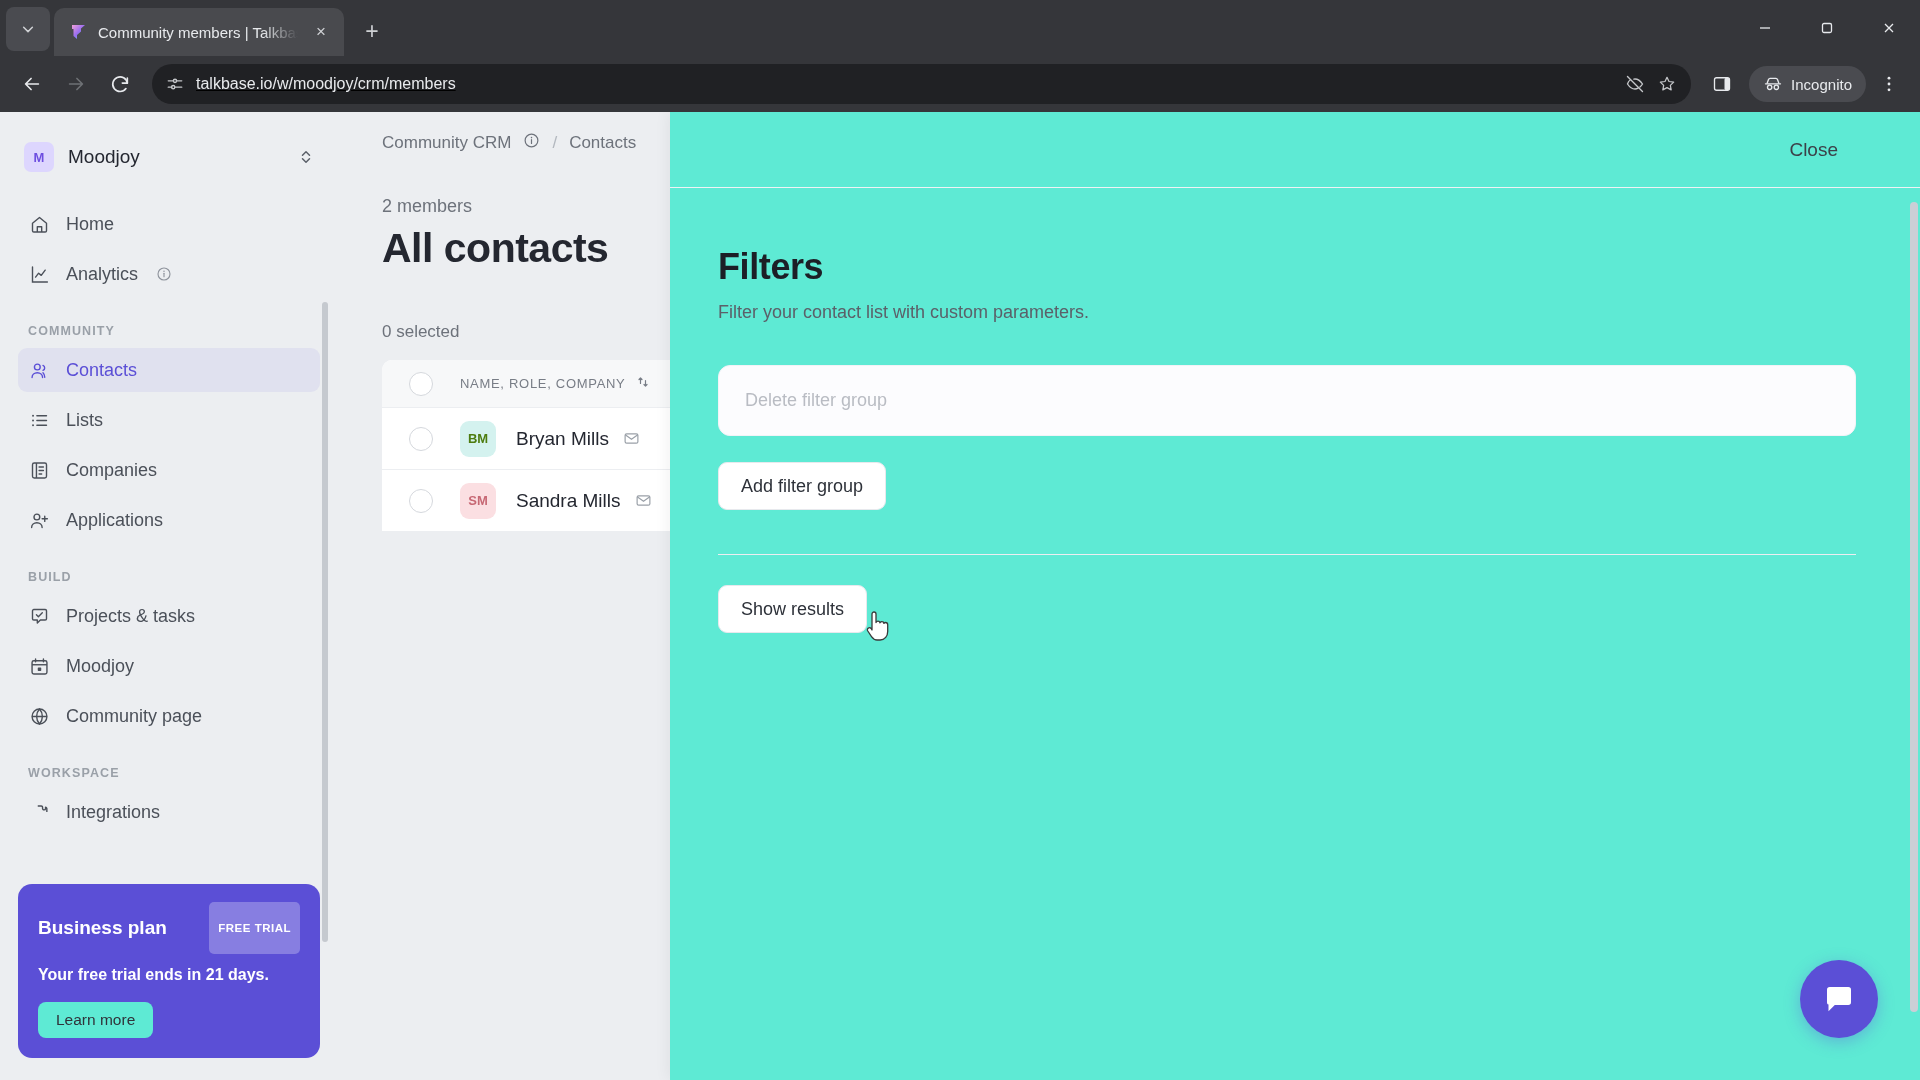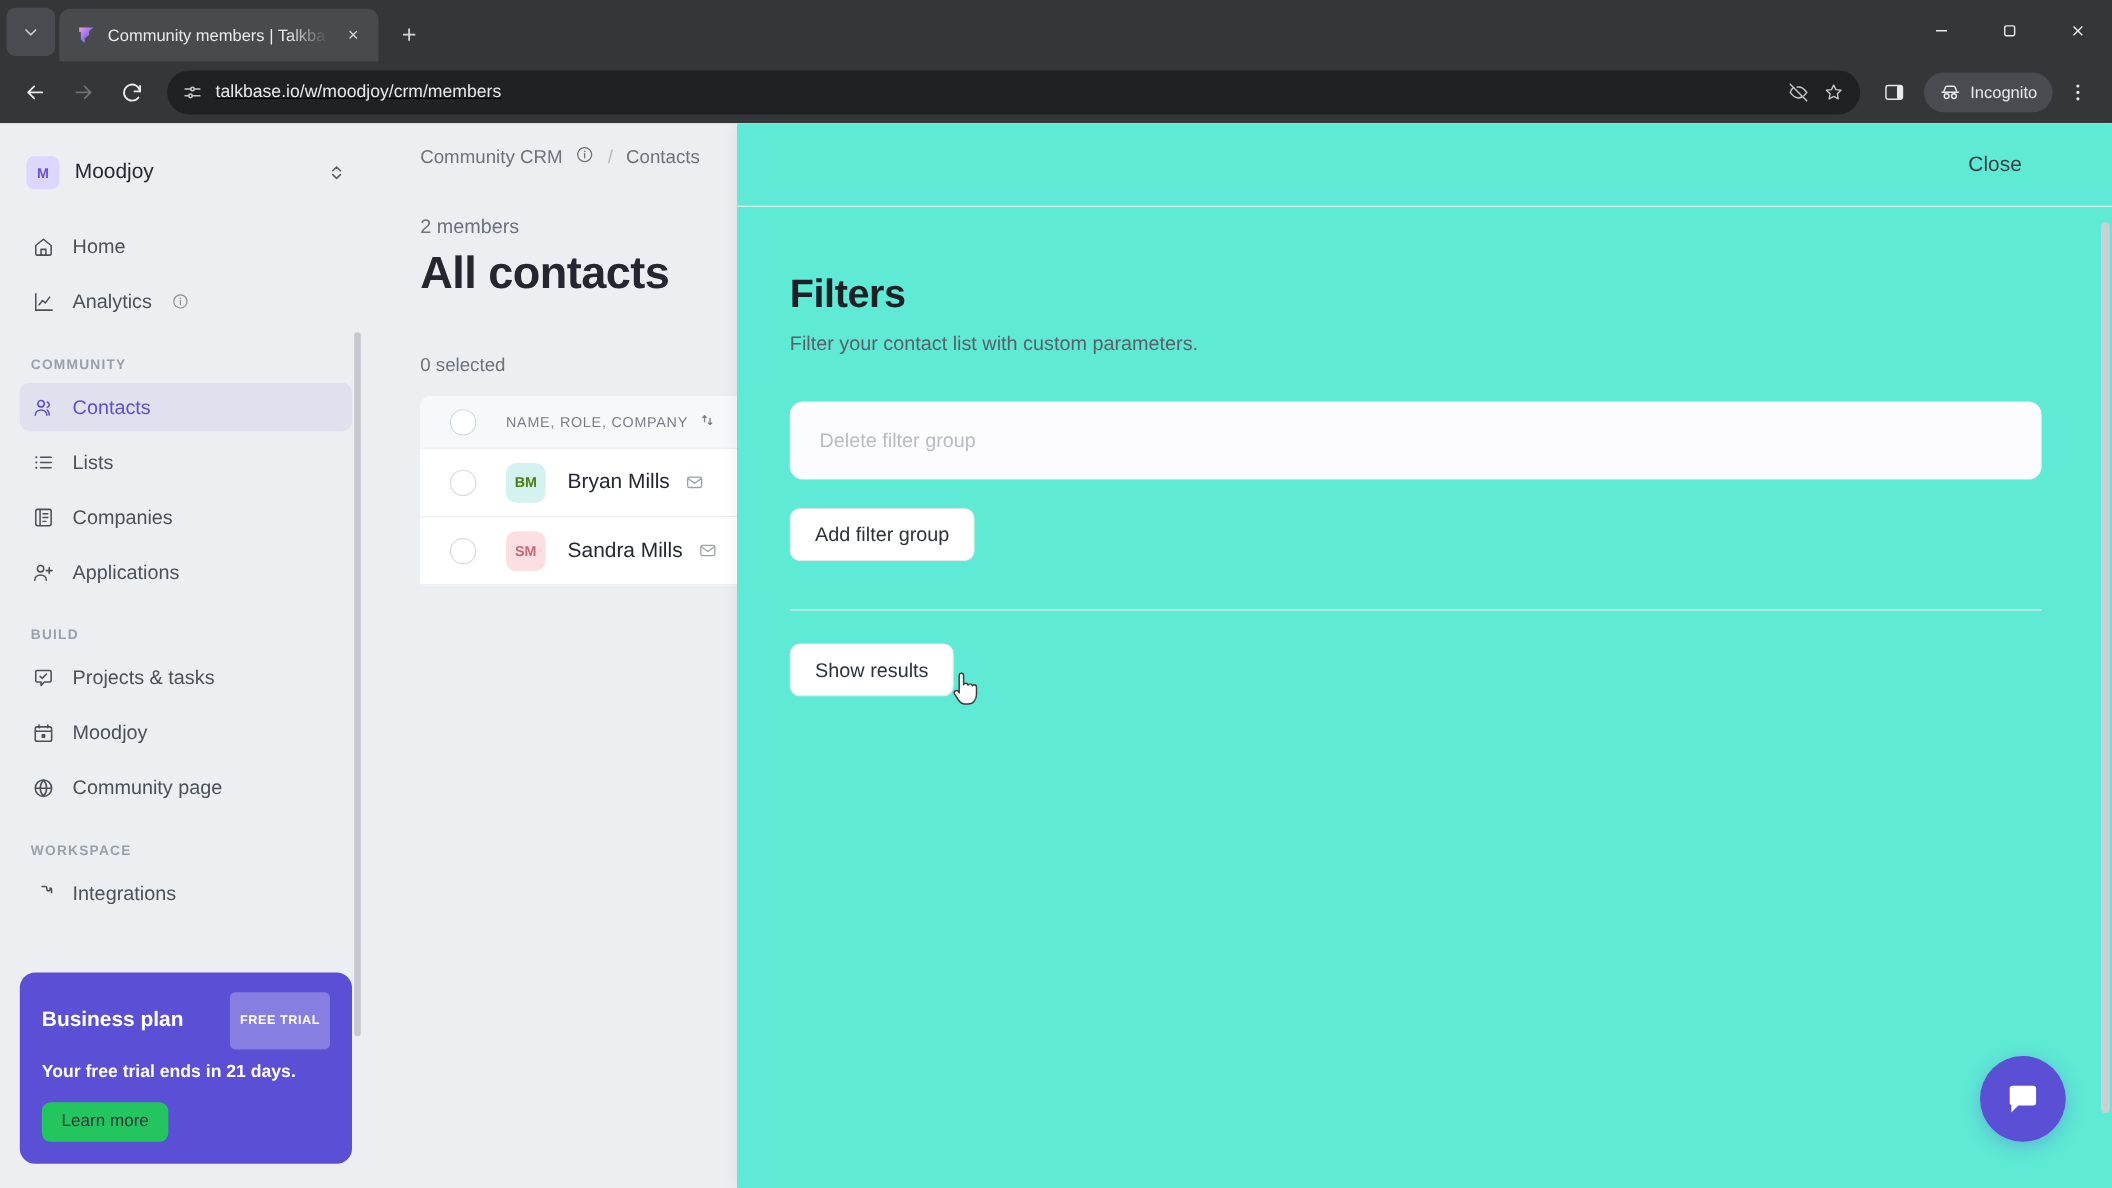--- a/index.html
+++ b/index.html
@@ -133,21 +133,21 @@
   }
   .plan-top { display: flex; align-items: center; justify-content: space-between; gap: 8px; }
   .plan-title { font-size: 19px; font-weight: 700; }
   .plan-badge {
     background: rgba(255,255,255,0.27); border-radius: 5px;
     font-size: 11.5px; font-weight: 700; letter-spacing: .5px;
     padding: 20px 9px; white-space: nowrap;
   }
   .plan-sub { font-size: 16px; font-weight: 700; margin-top: 12px; }
   .plan-btn {
-    margin-top: 18px; background: #22c55e; color: #30333a;
+    margin-top: 18px; background: #5eead4; color: #30333a;
     border-radius: 8px; font-size: 15.5px; padding: 9px 18px;
     display: inline-block;
   }
 
   
   .main {
     position: absolute; left: 338px; top: 0; right: 0; bottom: 0;
     background: #eceef1;
   }
   .breadcrumb {

